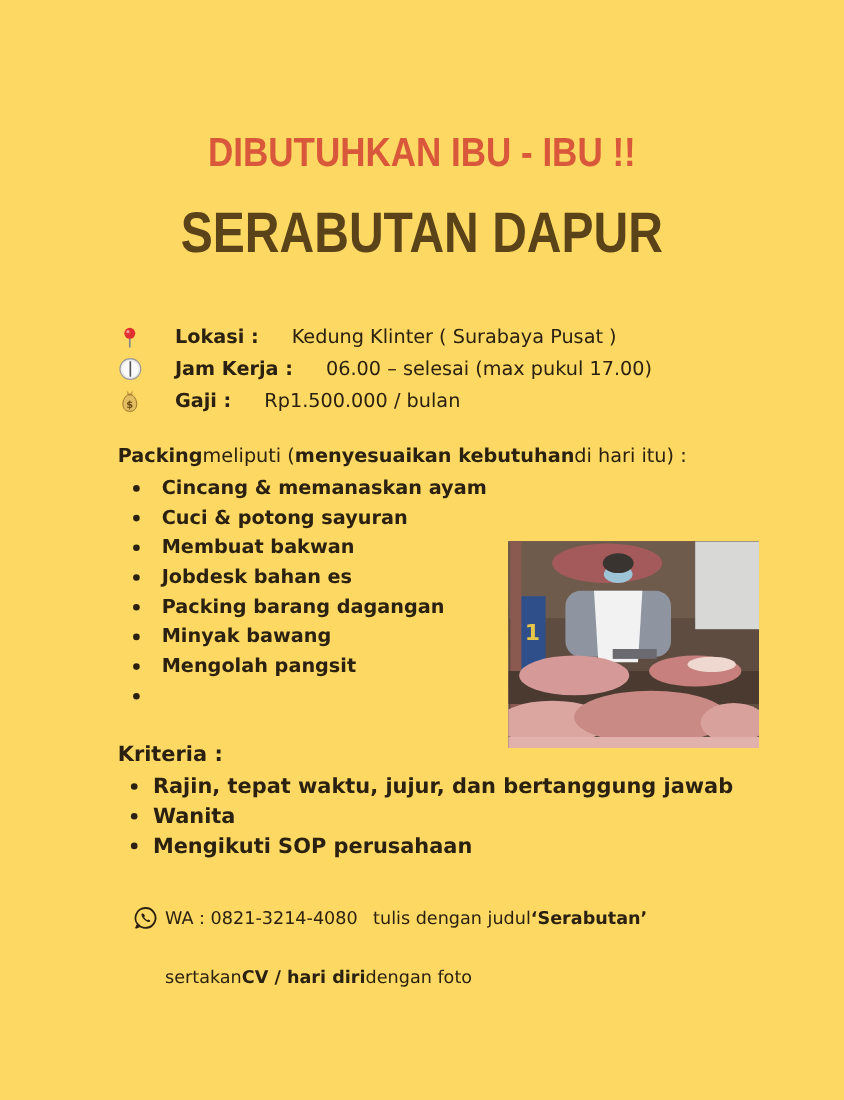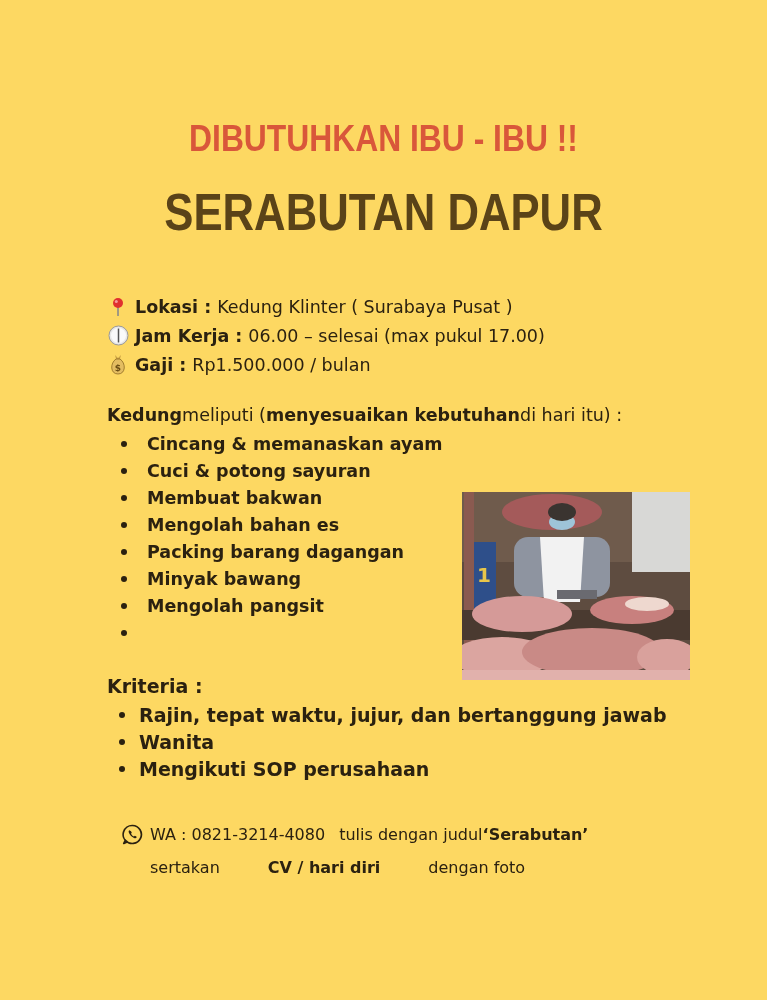--- a/index.html
+++ b/index.html
@@ -28,41 +28,41 @@
       text-align: center;
       font-family: "Liberation Sans", sans-serif;
       font-weight: bold;
       font-size: 52px;
       color: #5a4318;
       transform: scaleX(0.84);
       transform-origin: center;
     }
 
     .info { position: absolute; left: 107px; top: 292px; font-size: 17.5px; }
-    .info-row { display: flex; align-items: center; height: 29px; white-space: nowrap; }
+    .info-row { display: flex; align-items: center; height: 29px; white-space: nowrap; gap: 24px; }
     .info-row .icon { width: 22px; height: 22px; display: inline-flex; align-items: center; justify-content: center; margin-right: 6px; }
     .info-row .lbl { font-weight: bold; margin-right: 6px; }
 
     .jobdesk { position: absolute; left: 107px; top: 400px; font-size: 17.5px; }
     .jobdesk .intro { height: 30px; display: flex; align-items: center; white-space: nowrap; }
     .b { font-weight: bold; }
     ul.bul { list-style: none; font-weight: bold; }
     ul.bul li { display: flex; align-items: center; height: 27px; white-space: nowrap; }
     ul.bul li .dot { width: 6px; height: 6px; border-radius: 50%; background: #2b2110; display: inline-block; }
     .jobdesk ul.bul li .dot { margin-left: 14px; margin-right: 20px; }
 
     .kriteria { position: absolute; left: 107px; top: 671px; font-size: 19px; }
     .kriteria .ttl { height: 30px; display: flex; align-items: center; font-weight: bold; }
     .kriteria ul.bul li .dot { margin-left: 12px; margin-right: 14px; }
 
     .contact { position: absolute; left: 122px; top: 820px; font-size: 16px; }
     .contact .row1 { display: flex; align-items: center; height: 28px; white-space: nowrap; text-align: right; }
     .contact .row1 .wa-icon { width: 21px; height: 21px; margin-right: 7px; display: inline-flex; }
     .contact .gap { display: inline-block; width: 14px; }
-    .contact .row2 { height: 28px; margin-top: 10px; margin-left: 28px; display: flex; align-items: flex-start; white-space: nowrap; gap: 48px; }
+    .contact .row2 { height: 28px; margin-top: 26px; margin-left: 28px; display: flex; align-items: center; white-space: nowrap; }
 
     .photo {
       position: absolute; left: 462px; top: 492px; width: 228px; height: 188px;
       overflow: hidden;
       background: linear-gradient(180deg, #6e5a4a 0%, #5b4a3d 35%, #8a6a5a 55%, #c88f8a 75%, #d9a39e 100%);
     }
   </style>
 </head>
 <body>
 
@@ -102,41 +102,41 @@
             <text x="9" y="17" font-size="9" text-anchor="middle" fill="#6b4e14" font-family="DejaVu Sans" font-weight="bold">$</text>
           </svg>
       </span>
       <span class="lbl">Gaji :</span>
       <span>Rp1.500.000 / bulan</span>
     </div>
   </div>
 
   <div class="jobdesk">
     <div class="intro">
-      <span class="b">Kedung</span>
+      <span class="b">Packing</span>
         <span> meliputi (</span>
         <span class="b">menyesuaikan kebutuhan</span>
         <span> di hari itu) :</span>
     </div>
     <ul class="bul">
       <li>
           <span class="dot"></span>
           <span>Cincang &amp; memanaskan ayam</span>
         </li>
       <li>
           <span class="dot"></span>
           <span>Cuci &amp; potong sayuran</span>
         </li>
       <li>
           <span class="dot"></span>
           <span>Membuat bakwan</span>
         </li>
       <li>
           <span class="dot"></span>
-          <span>Mengolah bahan es</span>
+          <span>Jobdesk bahan es</span>
         </li>
       <li>
           <span class="dot"></span>
           <span>Packing barang dagangan</span>
         </li>
       <li>
           <span class="dot"></span>
           <span>Minyak bawang</span>
         </li>
       <li>

